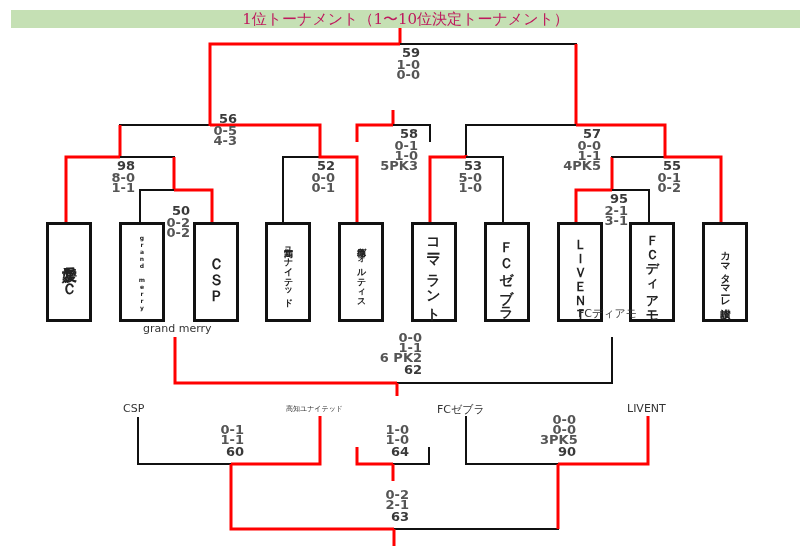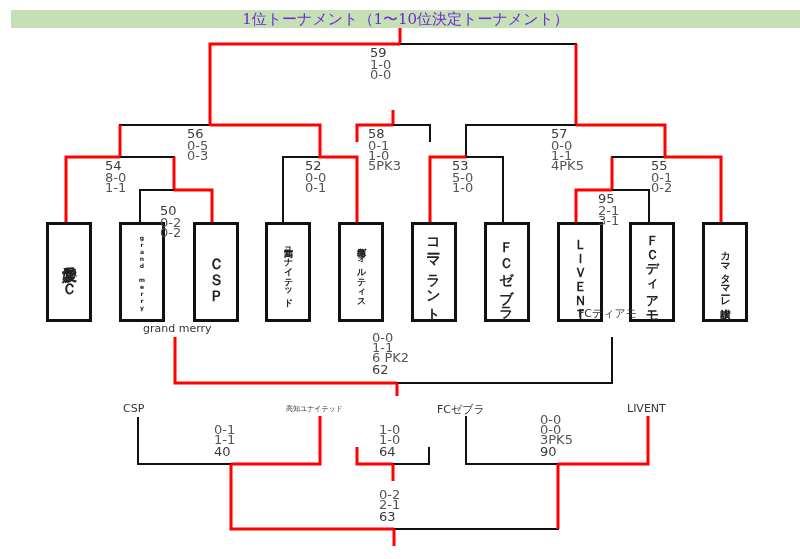--- a/index.html
+++ b/index.html
@@ -1,22 +1,22 @@
 <!DOCTYPE html>
 <html><head>
 <meta charset="utf-8">
 <style>
   html, body { margin:0; padding:0; background:#ffffff; }
   body { width:800px; height:559px; position:relative; overflow:hidden;
          font-family:"DejaVu Sans", "Liberation Sans", sans-serif; color:#333; }
   #header { position:absolute; left:11px; top:10px; width:789px; height:18px;
             background:#c5e0b4; text-align:center; font-family:"DejaVu Serif", serif;
-            font-size:15px; line-height:18px; color:#6d28d9; }
+            font-size:15px; line-height:18px; color:#be185d; }
   svg#lines { position:absolute; left:0; top:0; }
-  .lbl { position:absolute; text-align:left; white-space:nowrap; color:#3a3a3a; }
+  .lbl { position:absolute; text-align:right; white-space:nowrap; color:#3a3a3a;font-weight:bold; }
   .mno { font-size:13px; line-height:14px; }
   .sc { font-size:13px; line-height:10px; color:#555; }
   .team-box { position:absolute; top:222px; width:40px; height:94px; border:3px solid #111;
               background:#fff; display:flex; align-items:center; justify-content:center; }
   .team-box span { writing-mode:vertical-rl; text-orientation:upright; font-weight:bold;
                    font-family:"DejaVu Sans", sans-serif; color:#222; letter-spacing:1px; }
   .tn { position:absolute; font-size:11px; color:#333; white-space:nowrap; }
 </style>
 </head>
 <body>
@@ -143,39 +143,39 @@
   </div>
 <div class="team-box" style="left:702px">
     <span style="font-size:10px;letter-spacing:0">カマタマーレ讃岐</span>
   </div>
 
 <div class="lbl" style="left:370px;top:46px;width:50px">
   <div class="mno">59</div>
   <div class="sc">1-0</div>
   <div class="sc">0-0</div>
 </div>
-<div class="lbl" style="left:187px;top:127px;width:50px">
+<div class="lbl" style="left:187px;top:112px;width:50px">
   <div class="mno">56</div>
   <div class="sc">0-5</div>
-  <div class="sc">0-3</div>
+  <div class="sc">4-3</div>
 </div>
 <div class="lbl" style="left:368px;top:127px;width:50px">
   <div class="mno">58</div>
   <div class="sc">0-1</div>
   <div class="sc">1-0</div>
   <div class="sc">5PK3</div>
 </div>
 <div class="lbl" style="left:551px;top:127px;width:50px">
   <div class="mno">57</div>
   <div class="sc">0-0</div>
   <div class="sc">1-1</div>
   <div class="sc">4PK5</div>
 </div>
 <div class="lbl" style="left:105px;top:159px;width:30px">
-  <div class="mno">54</div>
+  <div class="mno">98</div>
   <div class="sc">8-0</div>
   <div class="sc">1-1</div>
 </div>
 <div class="lbl" style="left:160px;top:204px;width:30px">
   <div class="mno">50</div>
   <div class="sc">0-2</div>
   <div class="sc">0-2</div>
 </div>
 <div class="lbl" style="left:305px;top:159px;width:30px">
   <div class="mno">52</div>
@@ -200,21 +200,21 @@
 
 <div class="lbl" style="left:372px;top:333px;width:50px">
   <div class="sc">0-0</div>
   <div class="sc">1-1</div>
   <div class="sc">6 PK2</div>
   <div class="mno">62</div>
 </div>
 <div class="lbl" style="left:214px;top:425px;width:30px">
   <div class="sc">0-1</div>
   <div class="sc">1-1</div>
-  <div class="mno">40</div>
+  <div class="mno">60</div>
 </div>
 <div class="lbl" style="left:379px;top:425px;width:30px">
   <div class="sc">1-0</div>
   <div class="sc">1-0</div>
   <div class="mno">64</div>
 </div>
 <div class="lbl" style="left:540px;top:415px;width:36px">
   <div class="sc">0-0</div>
   <div class="sc">0-0</div>
   <div class="sc">3PK5</div>

